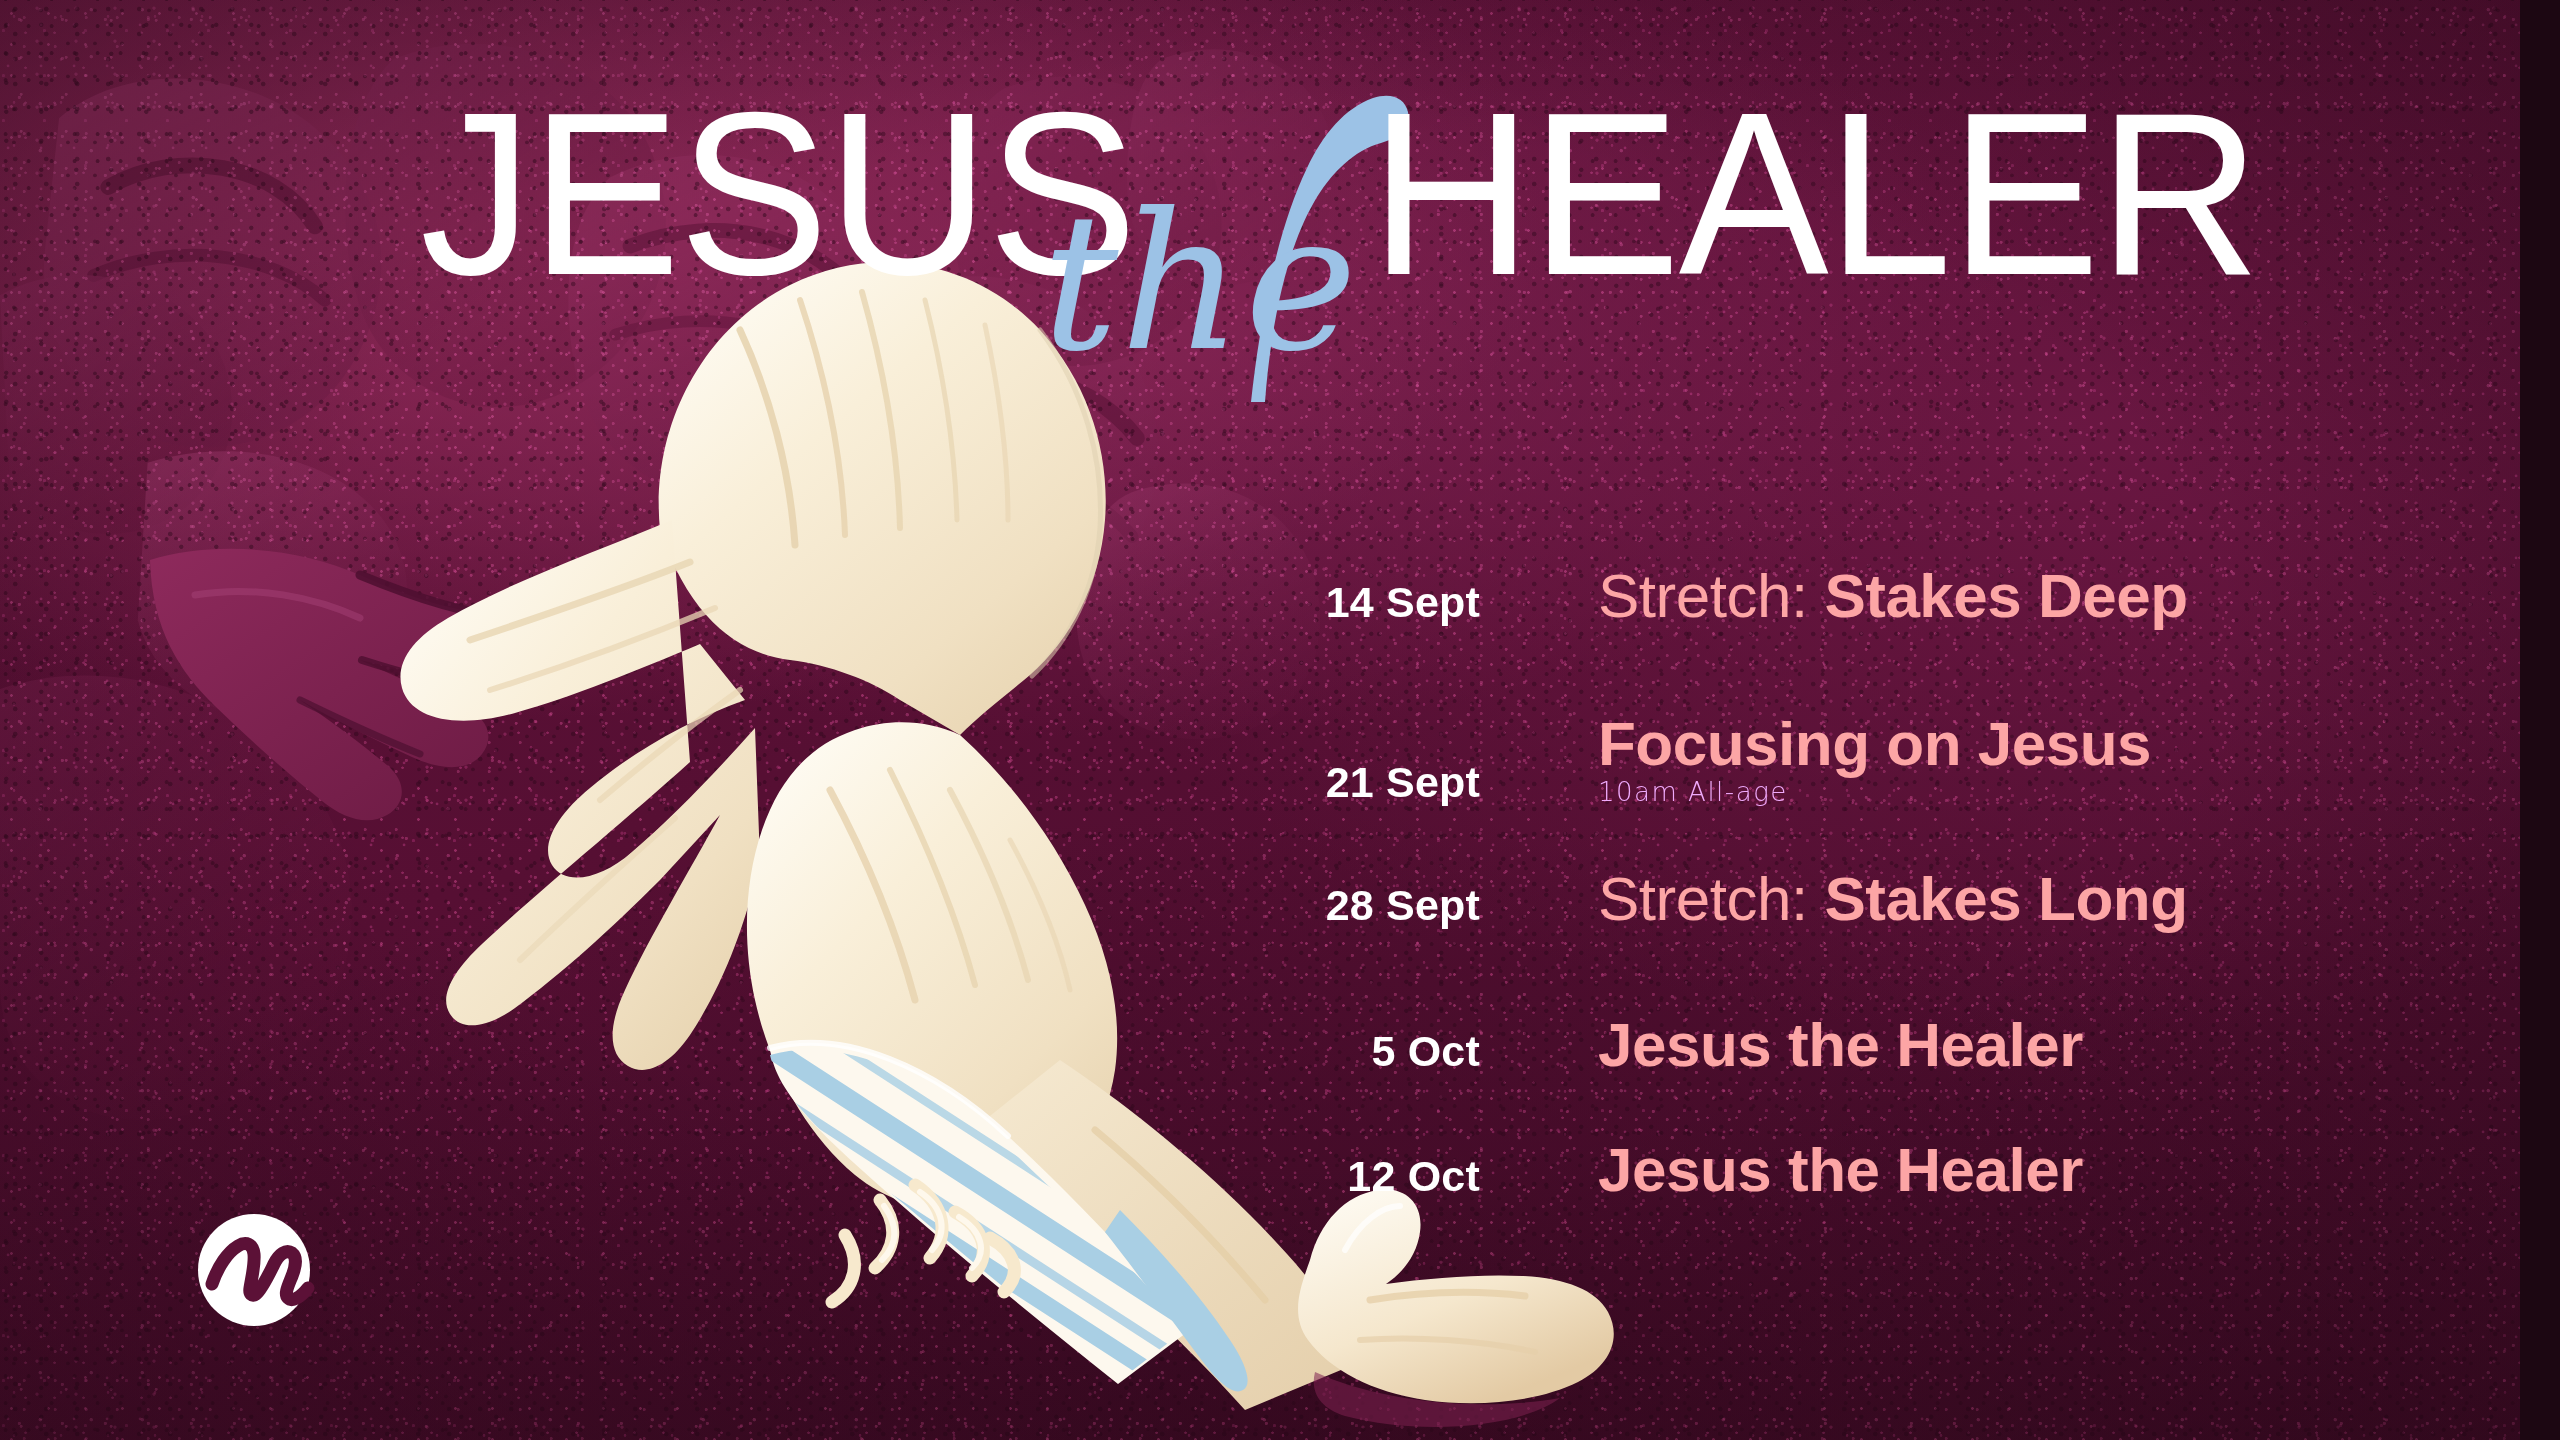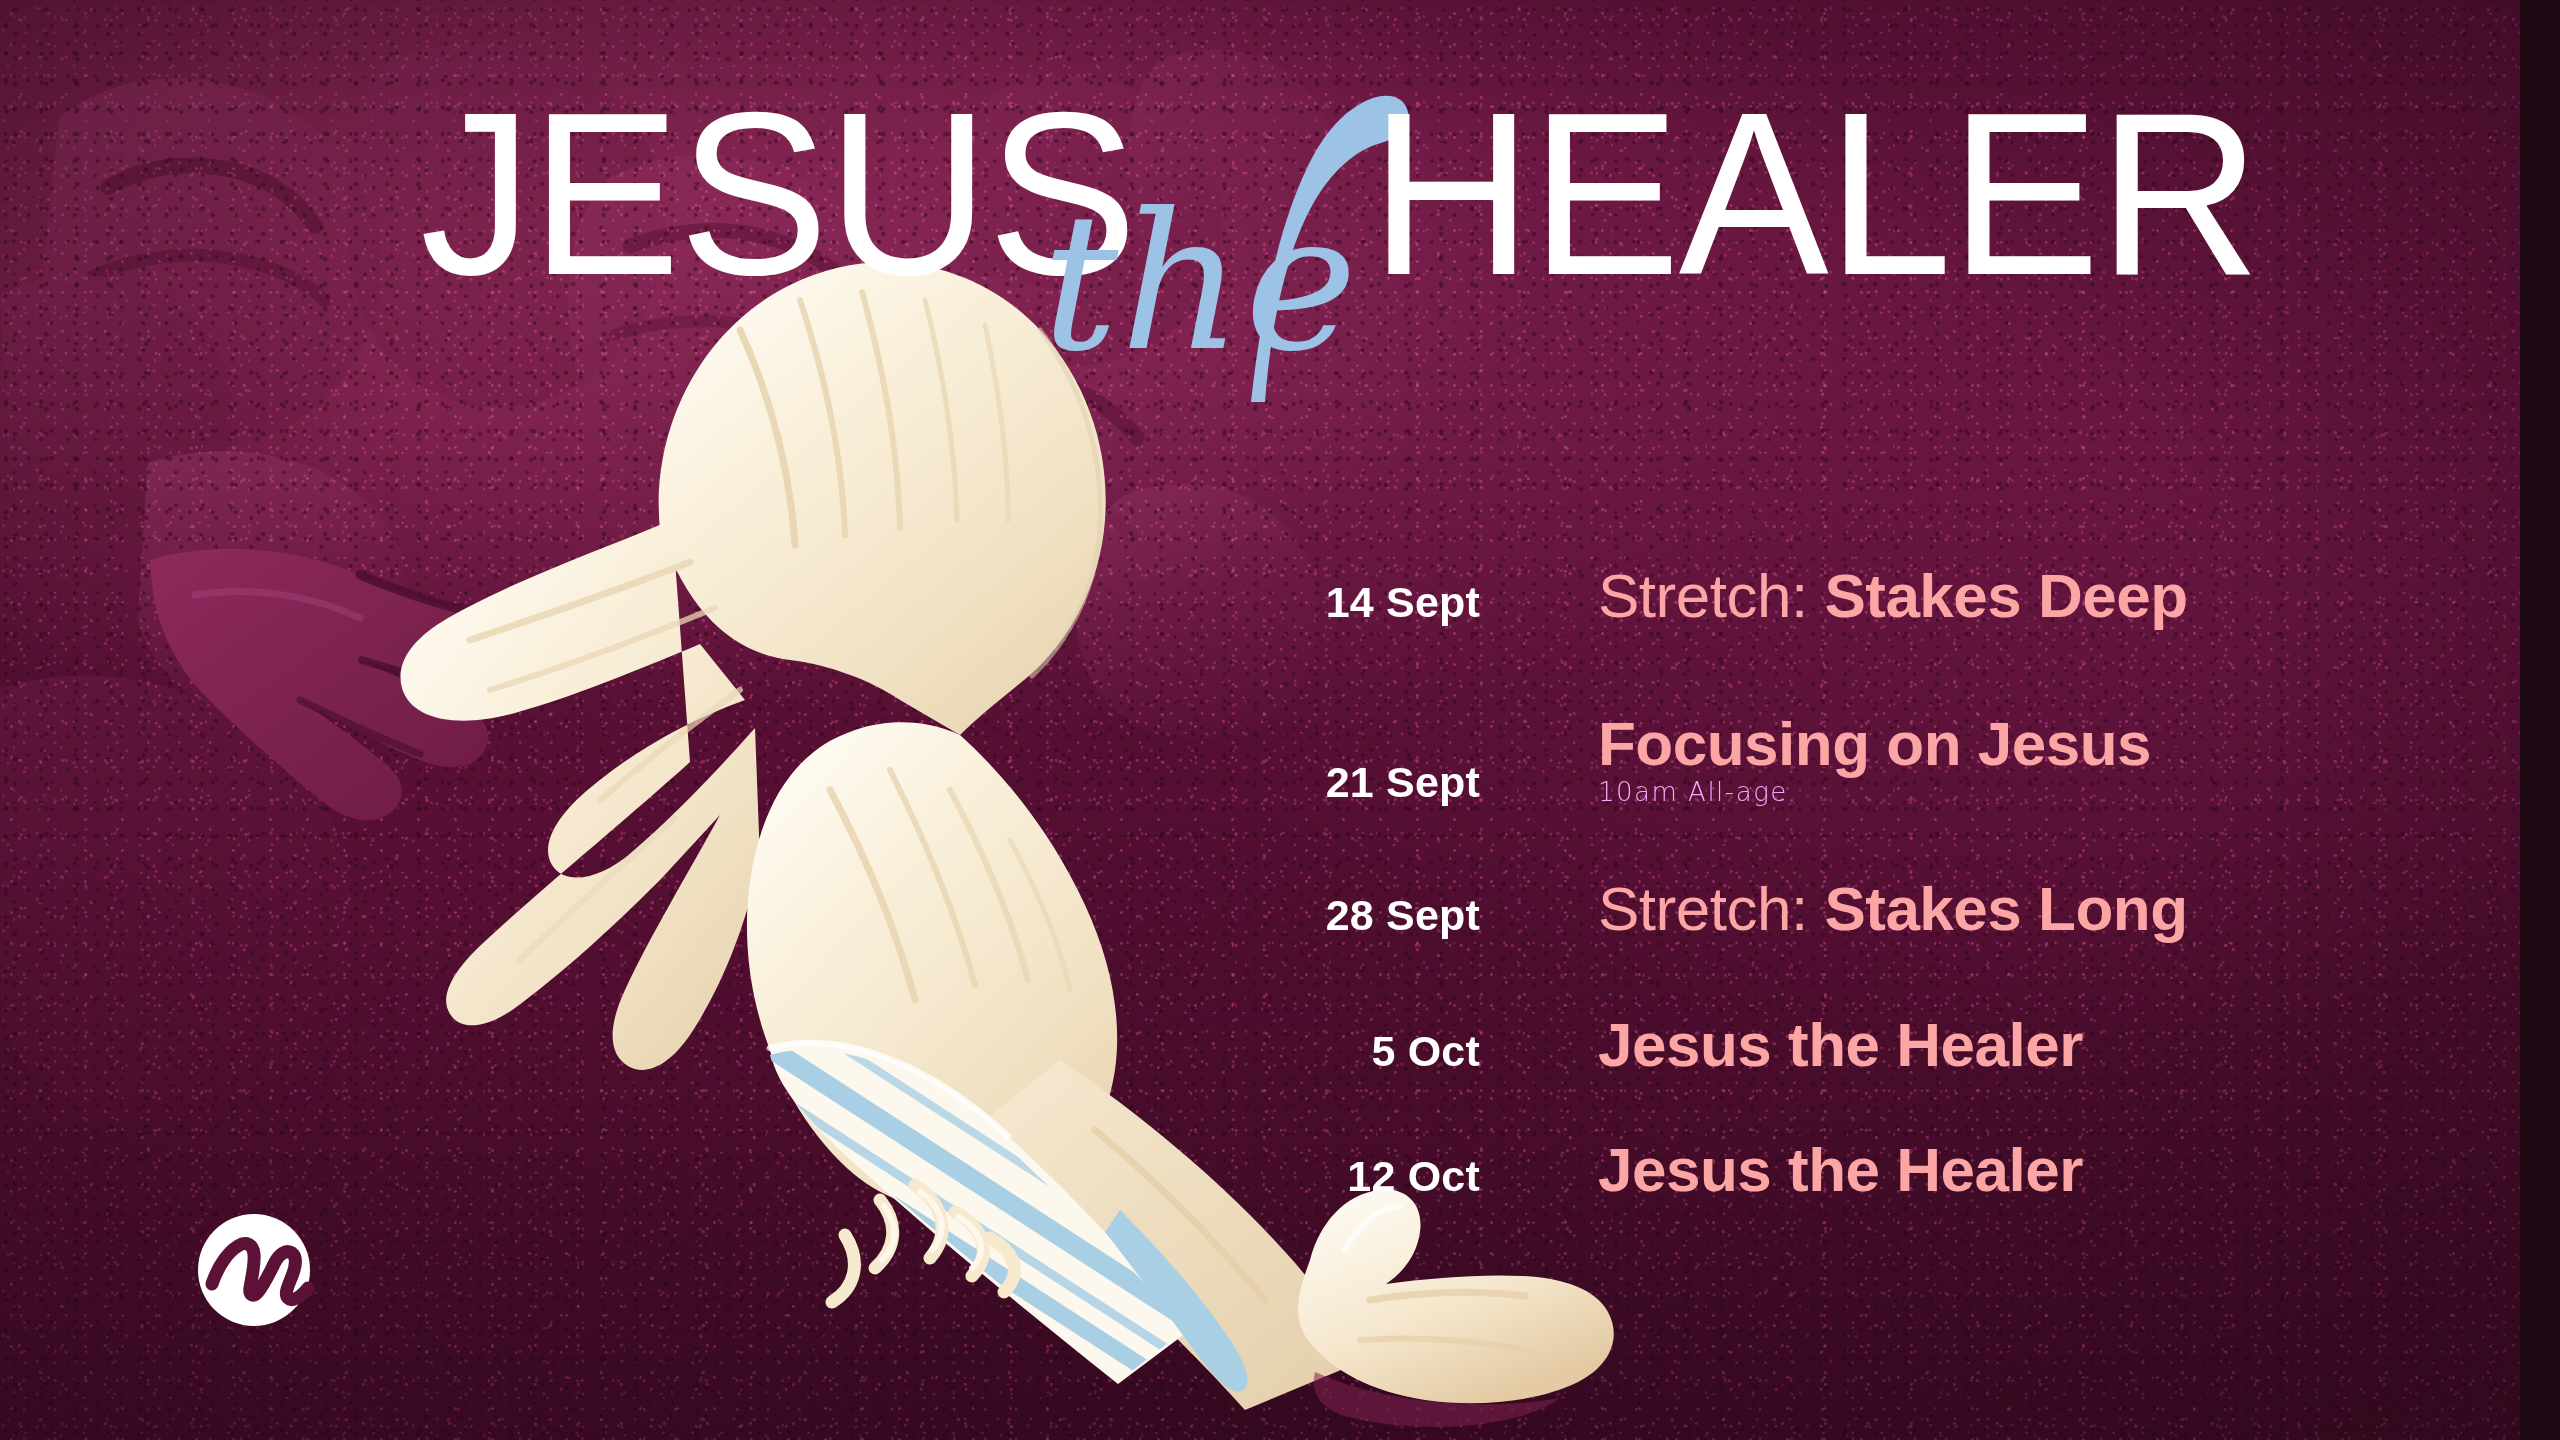--- a/index.html
+++ b/index.html
@@ -160,21 +160,21 @@
     font-weight: 300;
     font-size: 26px;
     letter-spacing: 1.5px;
     margin-top: 2px;
     white-space: nowrap;
   }
 
   
   .r0 { top: 24px; }
   .r1 { top: 172px; }
-  .r2 { top: 337px; }
+  .r2 { top: 327px; }
   .r3 { top: 473px; }
   .r4 { top: 598px; }
 
   
   .logo {
     position: absolute;
     left: 196px;
     top: 1212px;
     width: 124px;
     height: 124px;

